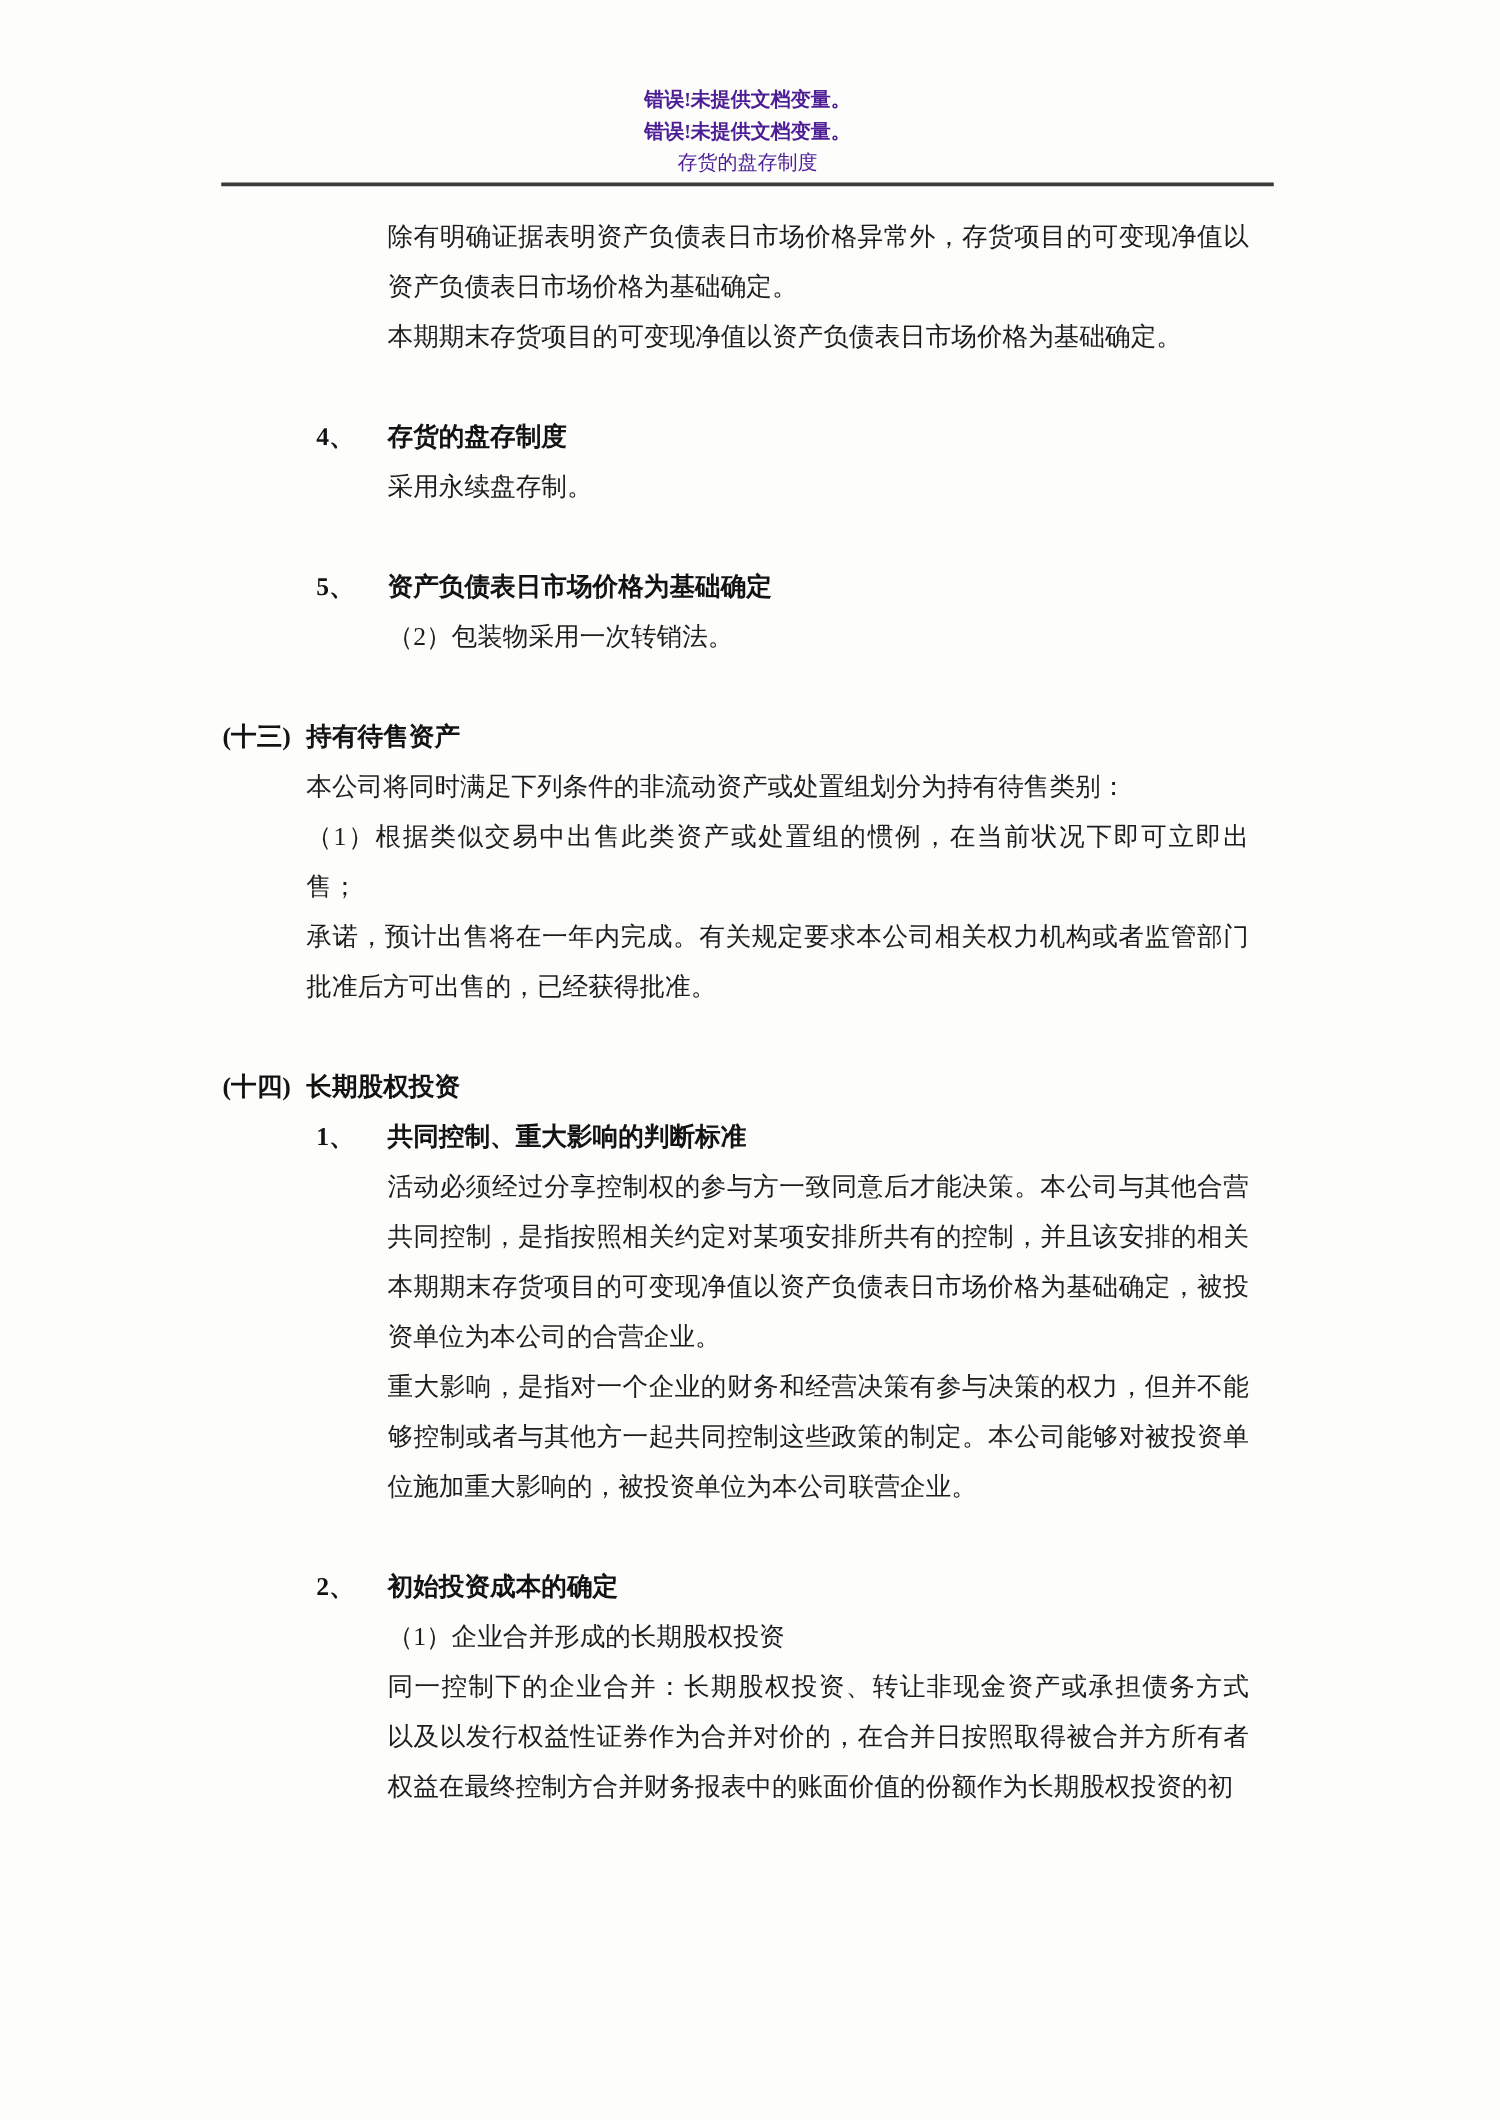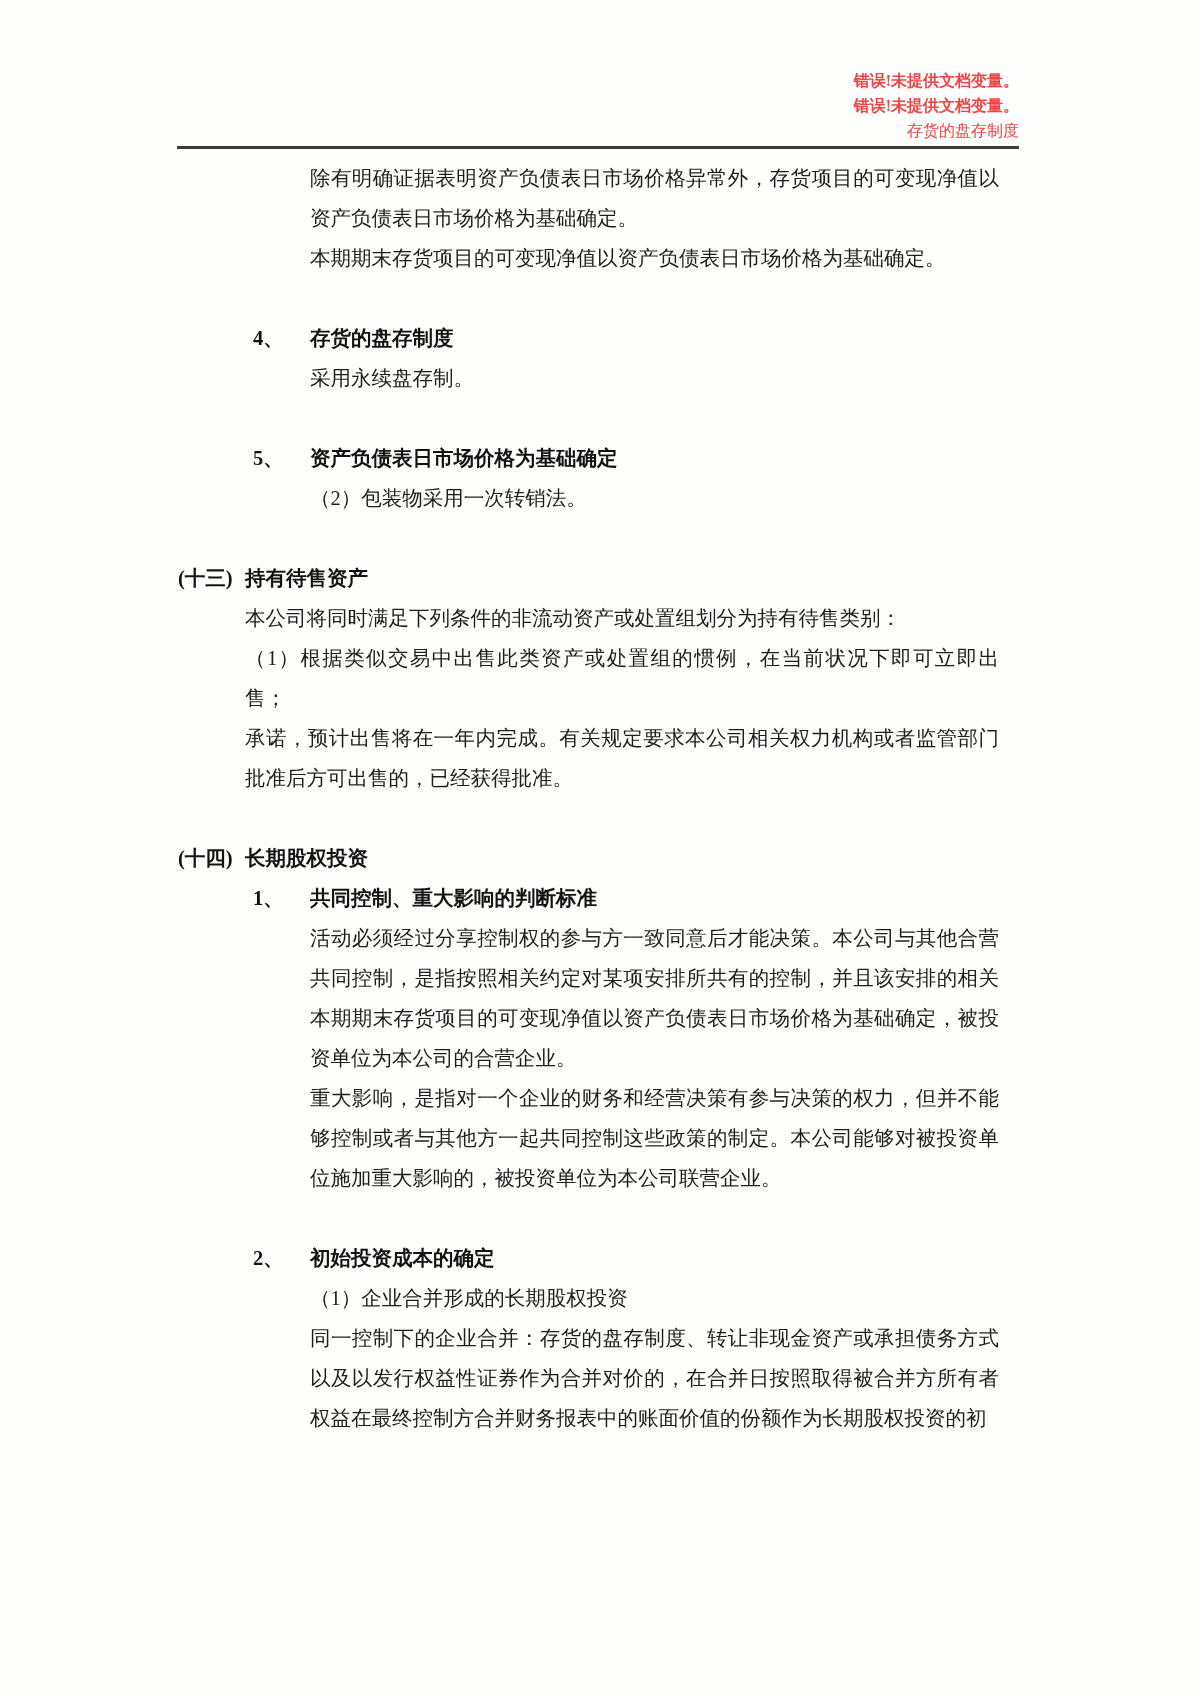--- a/index.html
+++ b/index.html
@@ -19,26 +19,26 @@
   }
   
   header.doc-header {
     padding-top: 68px;
     padding-bottom: 3px;
     border-bottom: 3px solid #3a3a3a;
   }
   .hline {
     font-size: 16px;
     line-height: 25px;
-    color: #ef4444;
-    text-align: right;
+    color: #4c1d95;
+    text-align: center;
   }
   .hline.bold { font-weight: bold; }
   
-  main.doc-body { padding-top: 9px; font-size: 20.5px; }
+  main.doc-body { padding-top: 21px; font-size: 20.5px; }
   .block { position: relative; line-height: 40px; }
   .block.level-b { margin-left: 133px; margin-right: 20px; }
   .block.level-a { margin-left: 68px;  margin-right: 20px; }
   .block .num { position: absolute; top: 0; }
   .block.level-b .num { left: -57px; }
   .block.level-a .num { left: -67px; }
   .block.heading { font-weight: bold; color: #131313; margin-top: 40px; }
   .block.heading.level-a + .block.heading.level-b { margin-top: 0; }
   .block.para { margin-top: 0; }
   .line {
@@ -100,20 +100,20 @@
         <div class="block para level-b">
           <div class="line">重大影响，是指对一个企业的财务和经营决策有参与决策的权力，但并不能</div>
           <div class="line">够控制或者与其他方一起共同控制这些政策的制定。本公司能够对被投资单</div>
           <div class="line last">位施加重大影响的，被投资单位为本公司联营企业。</div>
         </div>
         <div class="block heading level-b"><span class="num">2、</span><span class="title">初始投资成本的确定</span></div>
         <div class="block para level-b">
           <div class="line last">（1）企业合并形成的长期股权投资</div>
         </div>
         <div class="block para level-b">
-          <div class="line">同一控制下的企业合并：存货的盘存制度、转让非现金资产或承担债务方式</div>
+          <div class="line">同一控制下的企业合并：长期股权投资、转让非现金资产或承担债务方式</div>
           <div class="line">以及以发行权益性证券作为合并对价的，在合并日按照取得被合并方所有者</div>
           <div class="line last">权益在最终控制方合并财务报表中的账面价值的份额作为长期股权投资的初</div>
         </div>
       </main>
 
   </div>
 </div>
 
 </body></html>

